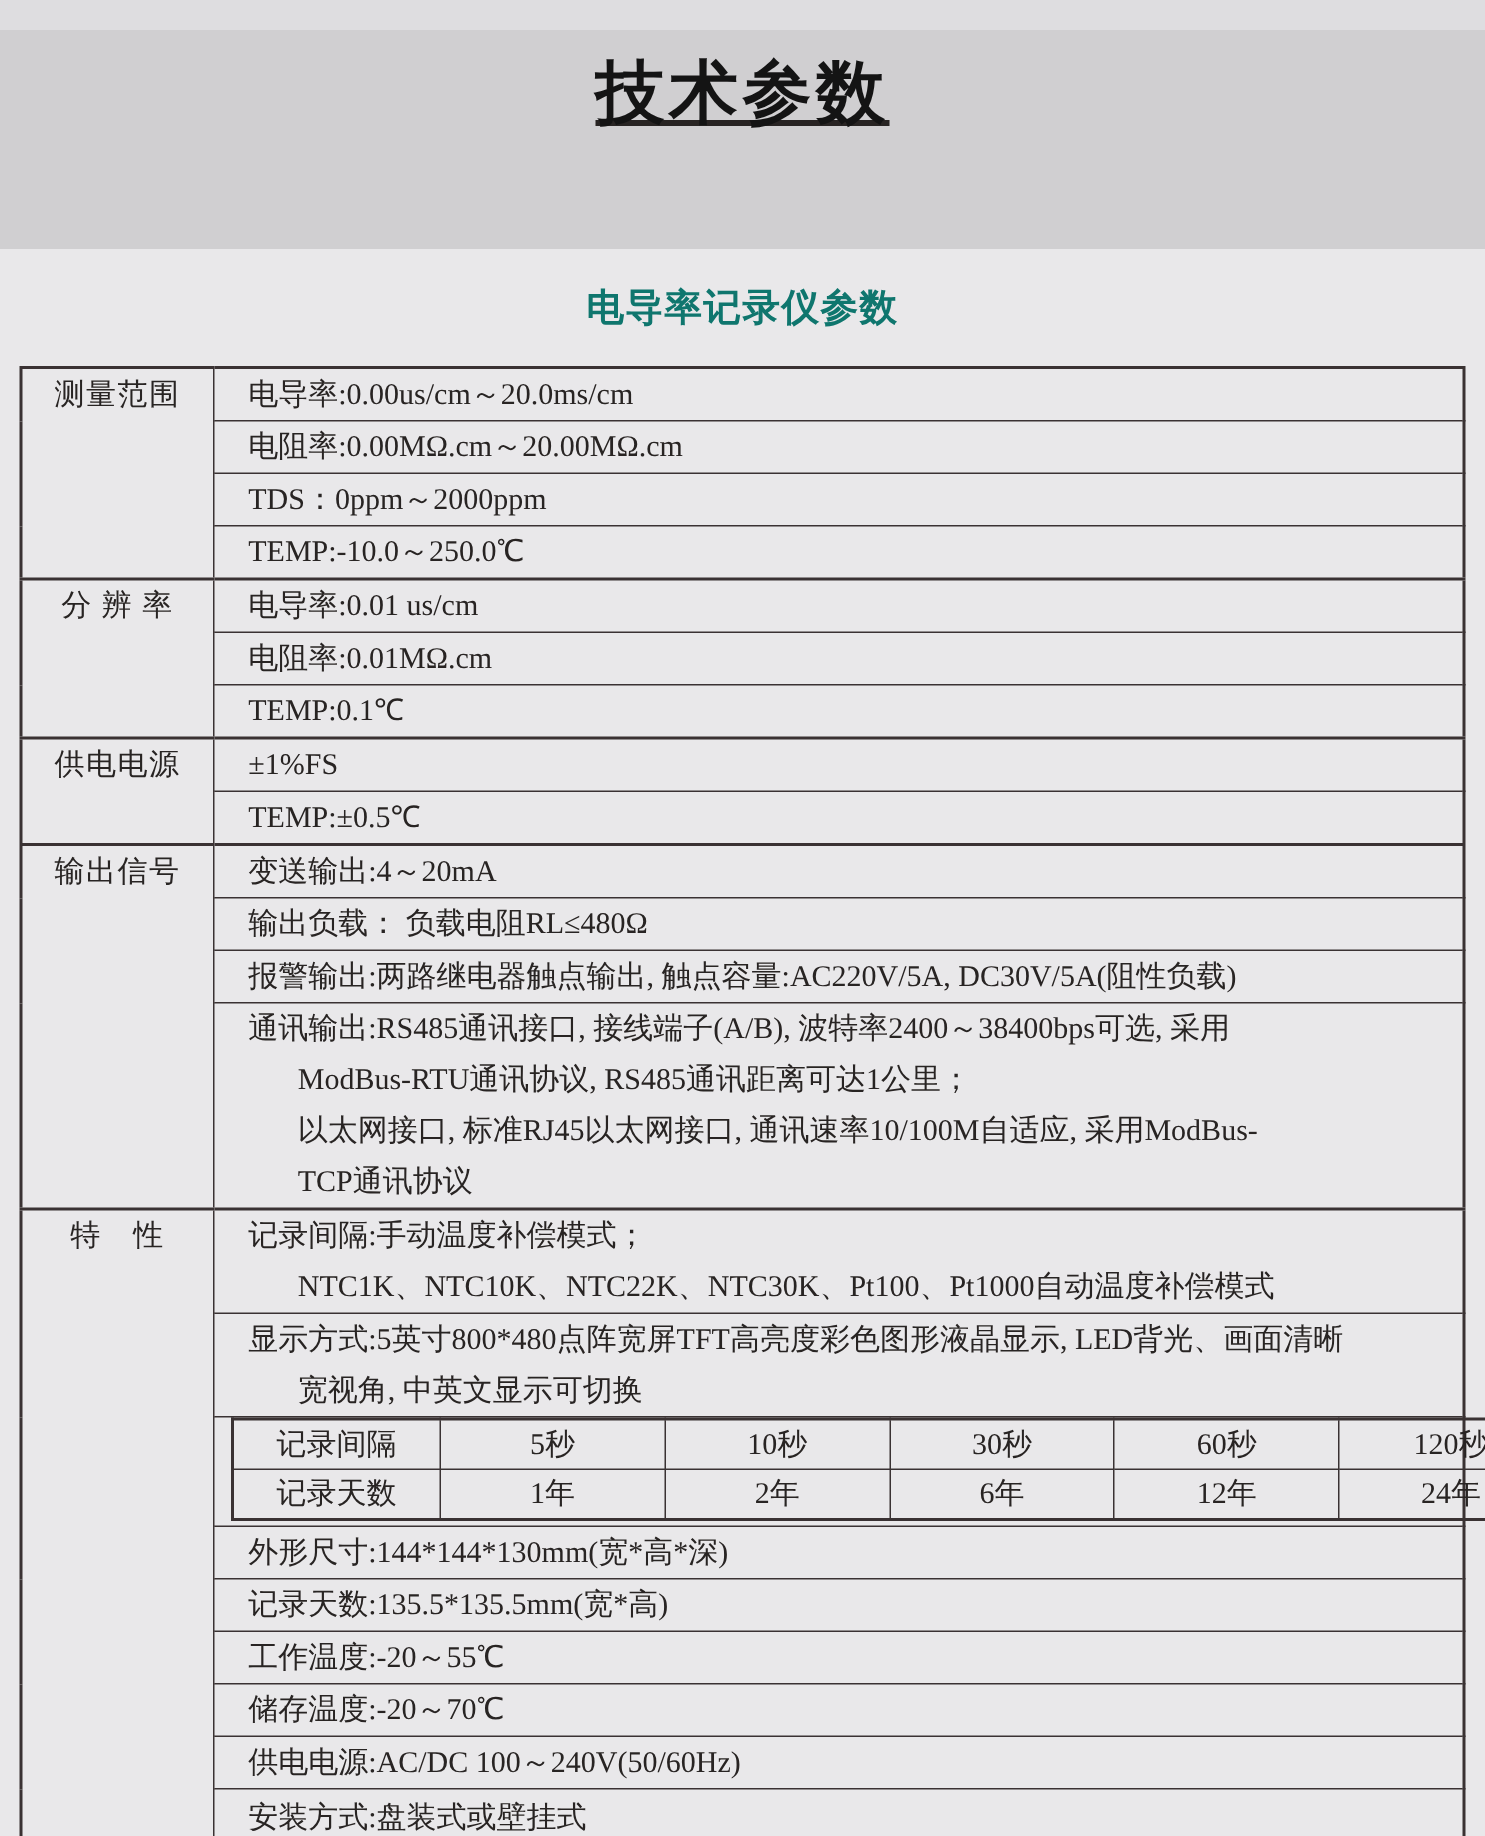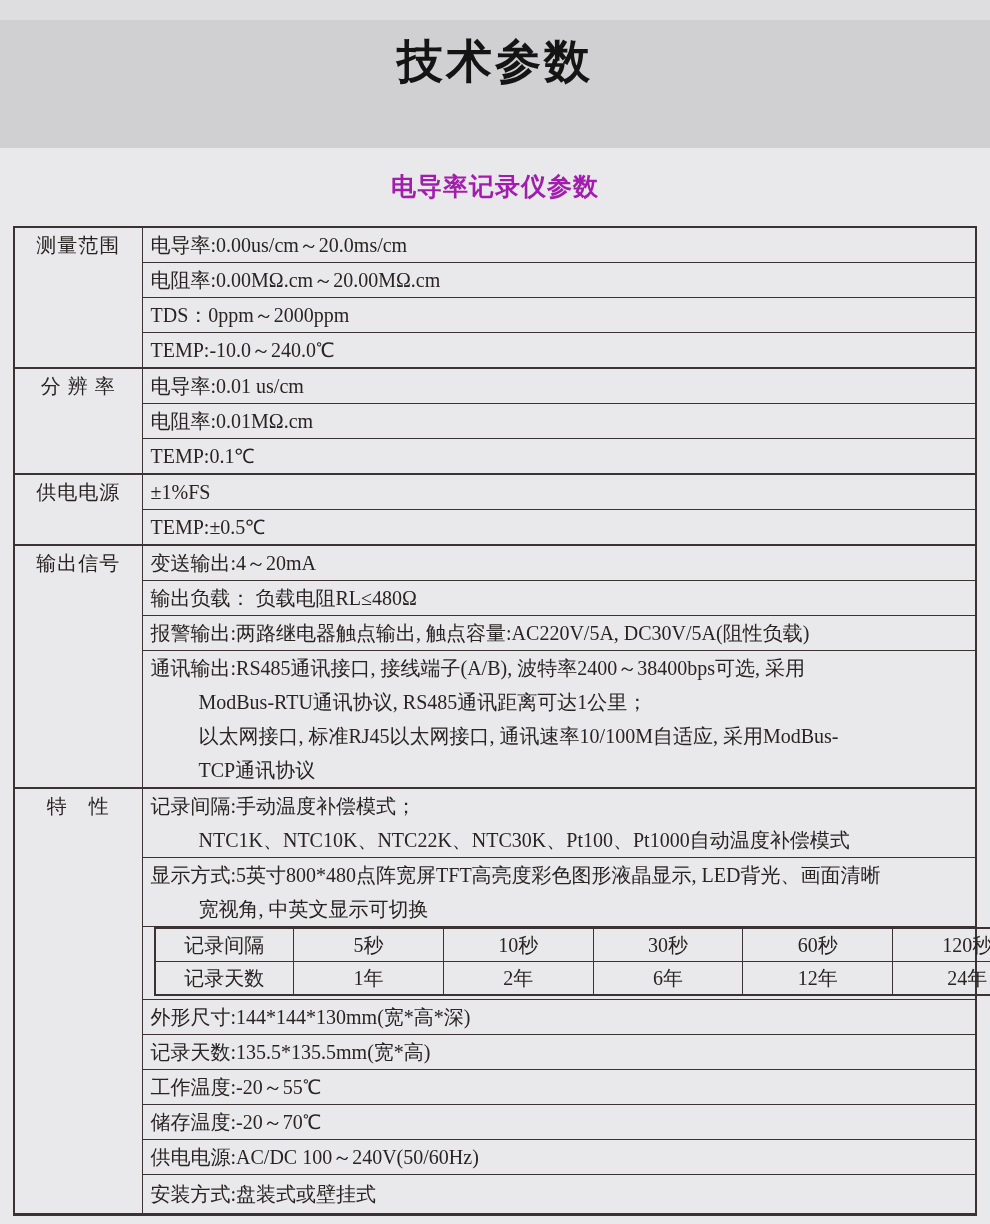--- a/index.html
+++ b/index.html
@@ -5,24 +5,25 @@
   * { box-sizing: border-box; }
   html, body {
     margin: 0; padding: 0;
     width: 990px; height: 1224px;
     background: #e9e8ea;
     font-family: "Liberation Sans", sans-serif;
     color: #282423;
   }
   .top-strip { height: 20px; background: #dedde0; }
   .band {
-    height: 128px;
+    height: 146px;
     background: #d0cfd1;
     text-align: center;
     overflow: hidden;
+    text-decoration: underline;
   }
   .band .title {
     margin: 0;
     padding-top: 16px;
     font-size: 46px;
     line-height: 50px;
     font-weight: 900;
     letter-spacing: 3px;
     color: #141414;
   }
@@ -34,21 +35,21 @@
     letter-spacing: 0.5px;
   }
   .section-title {
     margin: 0;
     padding-top: 22px;
     height: 56px;
     text-align: center;
     font-size: 25px;
     font-weight: bold;
     letter-spacing: 1px;
-    color: #a21caf;
+    color: #0f766e;
   }
   table.spec {
     border-collapse: collapse;
     table-layout: fixed;
     width: 964px;
     margin: 22px 13px 0 13px;
     border: 2px solid #3a3233;
     border-bottom-width: 3px;
   }
   table.spec td {
@@ -60,21 +61,21 @@
   }
   table.spec tr.gstart td { border-top-width: 2px; }
   td.label-cell { text-align: center; }
   td.label-cell .lbl {
     line-height: 34px;
     letter-spacing: 1px;
     white-space: pre;
   }
   td.val .line {
     line-height: 34px;
-    padding-left: 8px;
+    padding-left: 23px;
     white-space: nowrap;
     overflow: hidden;
   }
   td.val .line.cont { padding-left: 56px; }
   td.val.tall .line { line-height: 38px; }
   table.rec {
     border-collapse: collapse;
     table-layout: fixed;
     width: 890px;
     margin: 0 0 3px 11px;
@@ -122,21 +123,21 @@
         <div class="line">电阻率:0.00MΩ.cm～20.00MΩ.cm</div>
       </td>
     </tr>
     <tr>
       <td class="val">
         <div class="line">TDS：0ppm～2000ppm</div>
       </td>
     </tr>
     <tr>
       <td class="val">
-        <div class="line">TEMP:-10.0～240.0℃</div>
+        <div class="line">TEMP:-10.0～250.0℃</div>
       </td>
     </tr>
 
     <tr class="gstart">
       <td class="label-cell" rowspan="3">
         <div class="lbl">分 辨 率</div>
       </td>
       <td class="val">
         <div class="line">电导率:0.01 us/cm</div>
       </td>

